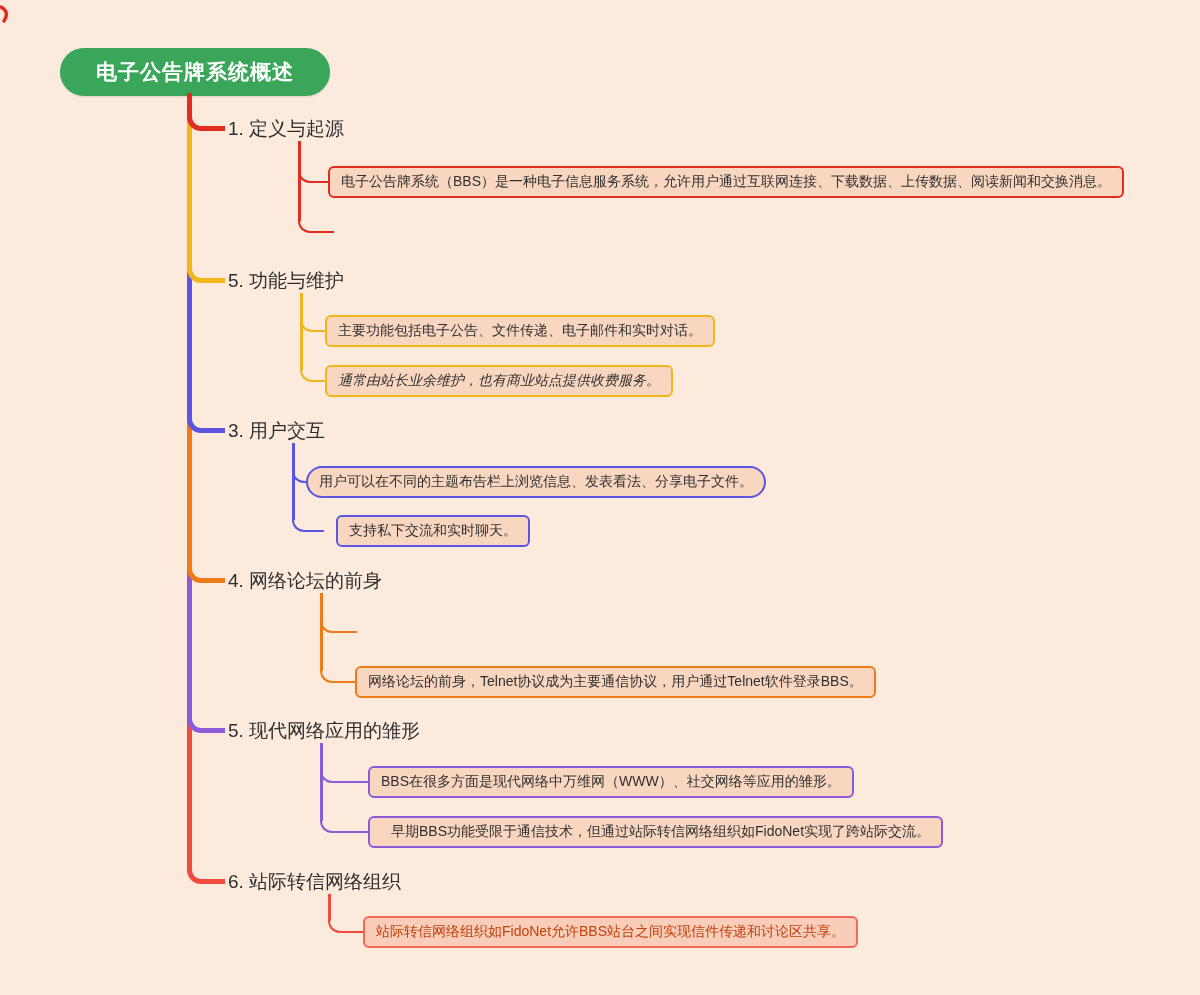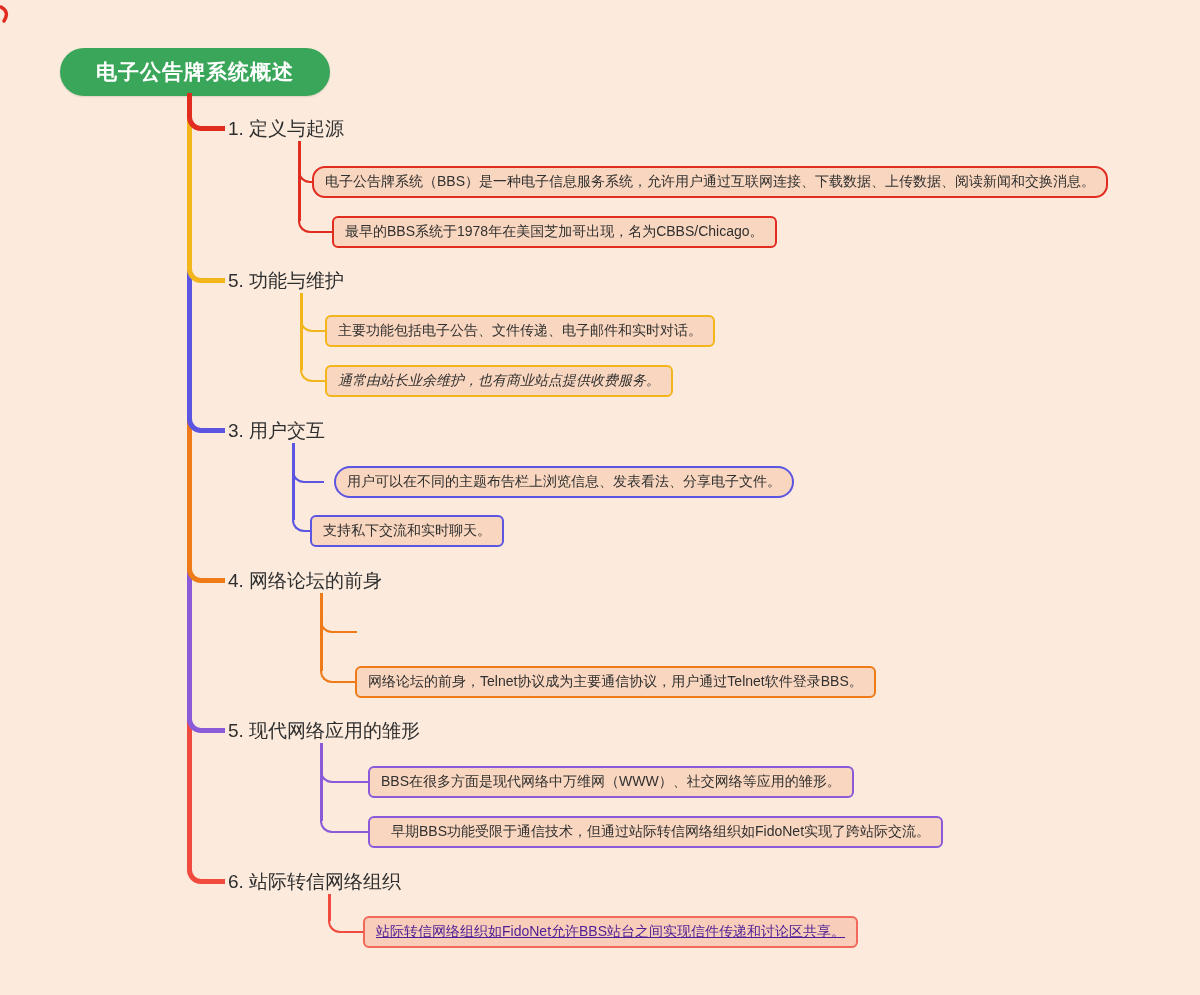--- a/index.html
+++ b/index.html
@@ -50,21 +50,21 @@
     border:2.5px solid;border-radius:6px;
     background:#f9d6bf;color:#303030;
     font-size:14px;line-height:27px;padding:0 11px;white-space:nowrap;
   }
   .line1{background:#e12c20;} .bord1{border-color:#e12c20;}
   .line2{background:#f2b61c;} .bord2{border-color:#f2b61c;}
   .line3{background:#5b55e2;} .bord3{border-color:#5b55e2;}
   .line4{background:#ee7b17;} .bord4{border-color:#ee7b17;}
   .line5{background:#8a5ad8;} .bord5{border-color:#8a5ad8;}
   .line6{background:#f04b3e;} .bord6{border-color:#f04b3e;}
-  .leaf.bord6{border-color:#f2685a;background:#f8cdb9;color:#4c1d95;text-decoration:underline;}
+  .leaf.bord6{border-color:#f2685a;background:#f8cdb9;color:#c2410c;}
   .corner-mark{position:absolute;left:0;top:4px;}
 </style>
 </head>
 <body>
 
 <div class="canvas">
 
   <svg class="corner-mark" width="16" height="20">
     <path d="M 1 3 Q 10 8 4 17" stroke="#e12c20" stroke-width="3.5" fill="none" stroke-linecap="round"></path>
   </svg>
@@ -90,34 +90,33 @@
   <div class="blabel" style="top:129px;">1. 定义与起源</div>
   <div class="blabel" style="top:281px;">5. 功能与维护</div>
   <div class="blabel" style="top:431px;">3. 用户交互</div>
   <div class="blabel" style="top:581px;">4. 网络论坛的前身</div>
   <div class="blabel" style="top:731px;">5. 现代网络应用的雏形</div>
   <div class="blabel" style="top:882px;">6. 站际转信网络组织</div>
 
   <div class="svert line1" style="left:298px;top:141px;height:80px;"></div>
   <div class="selbow bord1" style="left:298px;top:164px;width:36px;"></div>
   <div class="selbow bord1" style="left:298px;top:214px;width:36px;"></div>
-  <div class="leaf bord1" style="left:312px;top:166px;border-radius:13px;">电子公告牌系统（BBS）是一种电子信息服务系统，允许用户通过互联网连接、下载数据、上传数据、阅读新闻和交换消息。</div>
-  <div class="leaf bord1" style="left:332px;top:216px;">最早的BBS系统于1978年在美国芝加哥出现，名为CBBS/Chicago。</div>
+  <div class="leaf bord1" style="left:328px;top:166px;">电子公告牌系统（BBS）是一种电子信息服务系统，允许用户通过互联网连接、下载数据、上传数据、阅读新闻和交换消息。</div>
 
   <div class="svert line2" style="left:300px;top:293px;height:77px;"></div>
   <div class="selbow bord2" style="left:300px;top:313px;width:27px;"></div>
   <div class="selbow bord2" style="left:300px;top:363px;width:27px;"></div>
   <div class="leaf bord2" style="left:325px;top:315px;">主要功能包括电子公告、文件传递、电子邮件和实时对话。</div>
   <div class="leaf bord2" style="left:325px;top:365px;font-style:italic;">通常由站长业余维护，也有商业站点提供收费服务。</div>
 
   <div class="svert line3" style="left:292px;top:443px;height:77px;"></div>
   <div class="selbow bord3" style="left:292px;top:464px;width:32px;"></div>
   <div class="selbow bord3" style="left:292px;top:513px;width:32px;"></div>
-  <div class="leaf bord3" style="left:334px;top:466px;border-radius:16px;">用户可以在不同的主题布告栏上浏览信息、发表看法、分享电子文件。</div>
-  <div class="leaf bord3" style="left:310px;top:515px;">支持私下交流和实时聊天。</div>
+  <div class="leaf bord3" style="left:306px;top:466px;border-radius:16px;">用户可以在不同的主题布告栏上浏览信息、发表看法、分享电子文件。</div>
+  <div class="leaf bord3" style="left:336px;top:515px;">支持私下交流和实时聊天。</div>
 
   <div class="svert line4" style="left:320px;top:593px;height:78px;"></div>
   <div class="selbow bord4" style="left:320px;top:614px;width:37px;"></div>
   <div class="selbow bord4" style="left:320px;top:664px;width:37px;"></div>
   <div class="leaf bord4" style="left:355px;top:666px;">网络论坛的前身，Telnet协议成为主要通信协议，用户通过Telnet软件登录BBS。</div>
 
   <div class="svert line5" style="left:320px;top:743px;height:78px;"></div>
   <div class="selbow bord5" style="left:320px;top:764px;width:50px;"></div>
   <div class="selbow bord5" style="left:320px;top:814px;width:50px;"></div>
   <div class="leaf bord5" style="left:368px;top:766px;">BBS在很多方面是现代网络中万维网（WWW）、社交网络等应用的雏形。</div>

